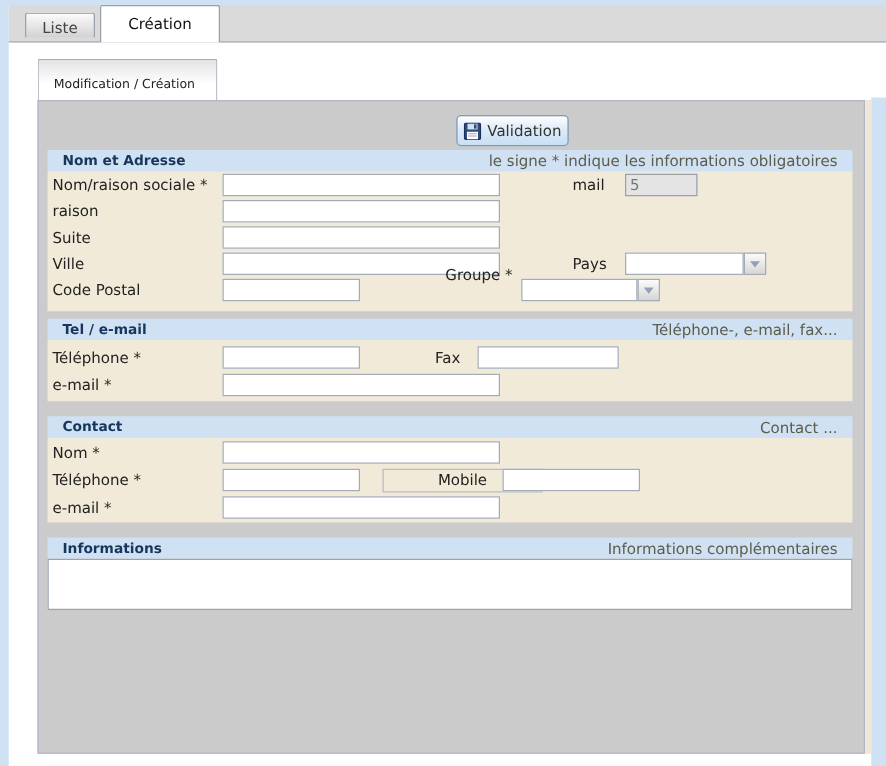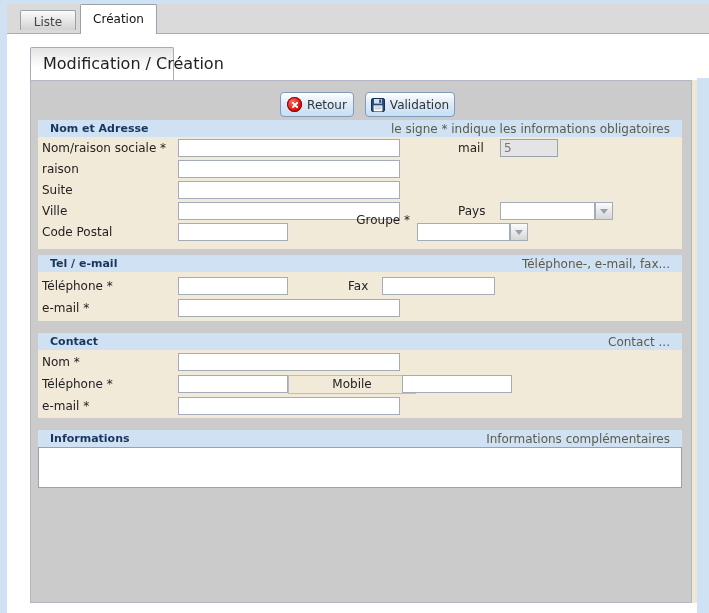--- a/index.html
+++ b/index.html
@@ -10,26 +10,26 @@
   .strip-top { left:0; top:0; width:709px; height:4px; }
   .strip-left { left:0; top:0; width:7px; height:613px; }
   .strip-right { left:697px; top:78px; width:12px; height:535px; }
 
   .tabbar { position:absolute; left:7px; top:4px; width:702px; height:30px;
     background:#dadada; border-bottom:1px solid #a6adb9; box-sizing:border-box; }
   .tab { position:absolute; box-sizing:border-box; border:1px solid #9ba1ab; border-bottom:none;
     border-radius:2px 2px 0 0; font-size:12px; color:#333; text-align:center; cursor:pointer; }
   .tab-liste { left:13px; top:6px; width:56px; height:20px; line-height:23px;
     background:linear-gradient(#fbfbfb,#d2d2d2); color:#444; }
-  .tab-creation { left:73px; top:0; width:77px; height:30px; line-height:29px;
+  .tab-creation { left:73px; top:0; width:96px; height:30px; line-height:29px;
     background:#fff; z-index:2; color:#111; }
 
   .subtab { position:absolute; left:30px; top:47px; width:144px; height:33px;
     background:linear-gradient(#e3e3e3,#ffffff 60%); border:1px solid #a6adb9; border-bottom:none;
-    border-radius:2px 2px 0 0; box-sizing:border-box; font-size:16px; color:#222; z-index:3; }
+    border-radius:2px 2px 0 0; box-sizing:border-box; font-size:10px; color:#222; z-index:3; }
   .subtab span { position:absolute; left:12px; bottom:7px; white-space:nowrap; }
 
   .panel { position:absolute; left:30px; top:80px; width:662px; height:523px;
     background:#cbcbcb; border:1px solid #b3b6c4; box-sizing:border-box; }
   .beige-edge { position:absolute; left:692px; top:80px; width:5px; height:523px; background:#f0e8d6; }
 
   .btn { position:absolute; height:25px; box-sizing:border-box; border:1px solid #7f9db9;
     border-radius:4px; background:linear-gradient(#ffffff,#ddebf8 45%,#c8dff4);
     font-size:12px; color:#333; display:flex; align-items:center; justify-content:center;
     gap:5px; cursor:pointer; font-family:inherit; }
@@ -84,24 +84,20 @@
     <div class="tab tab-creation">Création</div>
   </div>
 
   <div class="subtab">
     <span>Modification / Création</span>
   </div>
 
   <div class="panel"></div>
   <div class="beige-edge"></div>
 
-  <button class="btn btn-retour">
-    <span class="icon-error"></span>
-    <span>Retour</span>
-  </button>
   <button class="btn btn-validation">
     <svg class="icon-save" viewBox="0 0 14 14">
       <rect x="0.5" y="0.5" width="13" height="13" rx="1.5" fill="#2d4a7a" stroke="#1a2f55"></rect>
       <rect x="3" y="1" width="8" height="4.6" fill="#cfe0f0"></rect>
       <rect x="8.2" y="1.5" width="2" height="3.4" fill="#2d4a7a"></rect>
       <rect x="2.6" y="7.4" width="8.8" height="6" fill="#ffffff"></rect>
       <line x1="3.6" y1="9" x2="10.4" y2="9" stroke="#9aa8bd" stroke-width="0.8"></line>
       <line x1="3.6" y1="10.8" x2="10.4" y2="10.8" stroke="#9aa8bd" stroke-width="0.8"></line>
     </svg>
     <span>Validation</span>
@@ -156,21 +152,21 @@
   <div class="section" style="top:333px">
     <div class="sec-header">
       <span class="sec-title">Contact</span>
       <span class="sec-hint">Contact ...</span>
     </div>
     <div class="sec-body" style="height:68px">
       <span class="lbl" style="left:4px;top:3px">Nom *</span>
       <input class="tin" style="left: 140px; top: 3px; width: 222px;" type="text">
       <span class="lbl" style="left:4px;top:25px">Téléphone *</span>
       <input class="tin" style="left: 140px; top: 25px; width: 110px;" type="text">
-      <div class="cell" style="left:250px;top:25px;width:128px">
+      <div class="cell" style="left:268px;top:25px;width:128px">
         <span>Mobile</span>
       </div>
       <input class="tin" style="left: 364px; top: 25px; width: 110px;" type="text">
       <span class="lbl" style="left:4px;top:47px">e-mail *</span>
       <input class="tin" style="left: 140px; top: 47px; width: 222px;" type="text">
     </div>
   </div>
 
   <div class="section" style="top:430px;height:59px">
     <div class="sec-header">

